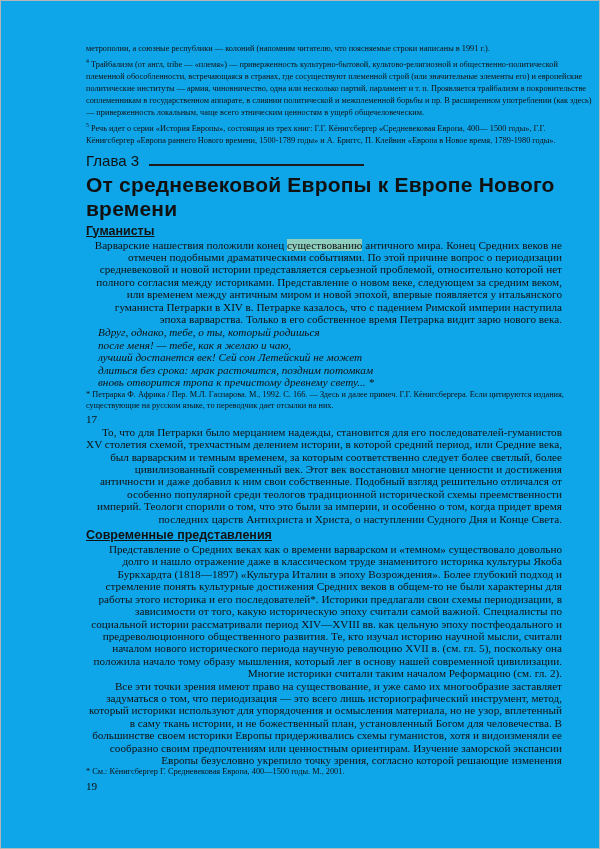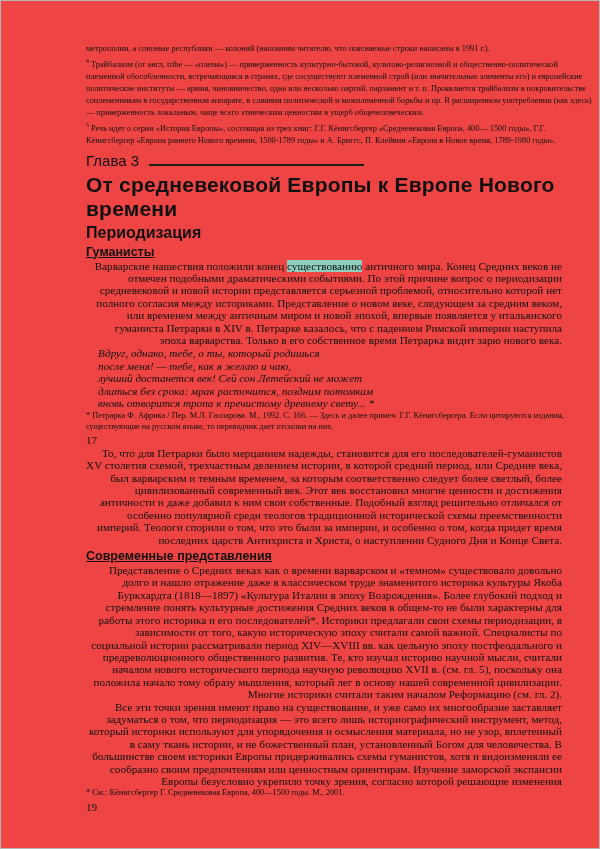--- a/index.html
+++ b/index.html
@@ -1,20 +1,20 @@
 <!DOCTYPE html>
 <html lang="ru"><head>
 <meta charset="utf-8">
 <style>
   html,body { margin:0; padding:0; background:#e8e8e8; }
   .page {
     position:relative;
     width:600px; height:849px;
     margin:0 auto;
-    background:#ef4444;
+    background:#0ea5e9;
     border:1px solid #b5b5b5;
     box-sizing:border-box;
     padding:42px 8px 0 85px;
     color:#111;
     overflow:hidden;
   }
   .topnotes { font:8.3px/12px "Liberation Serif", serif; width:506px; }
   .topnotes p { margin:0; }
   .sup { font-size:70%; vertical-align:super; }
   .it { }
@@ -73,21 +73,20 @@
     <p><span class="sup">4</span><span> </span><span class="it">Трайбализм</span><span> (от англ, </span><span class="it">tribe</span><span> — «племя») — приверженность культурно-бытовой, культово-религиозной и общественно-политической племенной обособленности, встречающаяся в странах, где сосуществуют племенной строй (или значительные элементы его) и европейские политические институты — армия, чиновничество, одна или несколько партий, парламент и т. п. Проявляется трайбализм в покровительстве соплеменникам в государственном аппарате, в слиянии политической и межплеменной борьбы и пр. В расширенном употреблении (как здесь) — приверженность локальным, чаще всего этническим ценностям в ущерб общечеловеческим.</span></p>
     <p><span class="sup">5</span><span> Речь идет о серии «История Европы», состоящая из трех книг: Г.Г. Кёнигсбергер «Средневековая Европа, 400— 1500 годы», Г.Г. Кёнигсбергер «Европа раннего Нового времени, 1500-1789 годы» и А. Бриггс, П. Клейвин «Европа в Новое время, 1789-1980 годы».</span></p>
   </div>
 
   <div class="chapter-row">
     <span>Глава 3</span><span class="chapter-rule"></span>
   </div>
 
   <h1 class="title">От средневековой Европы к Европе Нового времени</h1>
 
-  <h2 class="h-period">Периодизация</h2>
 
   <h3 class="h-sub">Гуманисты</h3>
 
   <p class="body-p"><span>Варварские нашествия положили конец </span><span class="hl" style="background: rgb(142, 207, 191);">существованию</span><span> античного мира. Конец Средних веков не отмечен подобными драматическими событиями. По этой причине вопрос о периодизации средневековой и новой истории представляется серьезной проблемой, относительно которой нет полного согласия между историками. Представление о новом веке, следующем за средним веком, или временем между античным миром и новой эпохой, впервые появляется у итальянского гуманиста Петрарки в XIV в. Петрарке казалось, что с падением Римской империи наступила эпоха варварства. Только в его собственное время Петрарка видит зарю нового века.</span></p>
 
   <div class="verse">Вдруг, однако, тебе, о ты, который родишься<br>после меня! — тебе, как я желаю и чаю,<br>лучший достанется век! Сей сон Летейский не может<br>длиться без срока: мрак расточится, поздним потомкам<br>вновь отворится тропа к пречистому древнему свету... *</div>
 
   <p class="note"><span>* </span><span class="it">Петрарка Ф. Африка</span><span> / Пер. М.Л. Гаспарова. М., 1992. С. 166. — </span><span class="it">Здесь и далее примеч. Г.Г. Кёнигсбергера. Если цитируются издания, существующие на русском языке, то переводчик дает отсылки на них.</span></p>
 
   <div class="pagenum">17</div>

